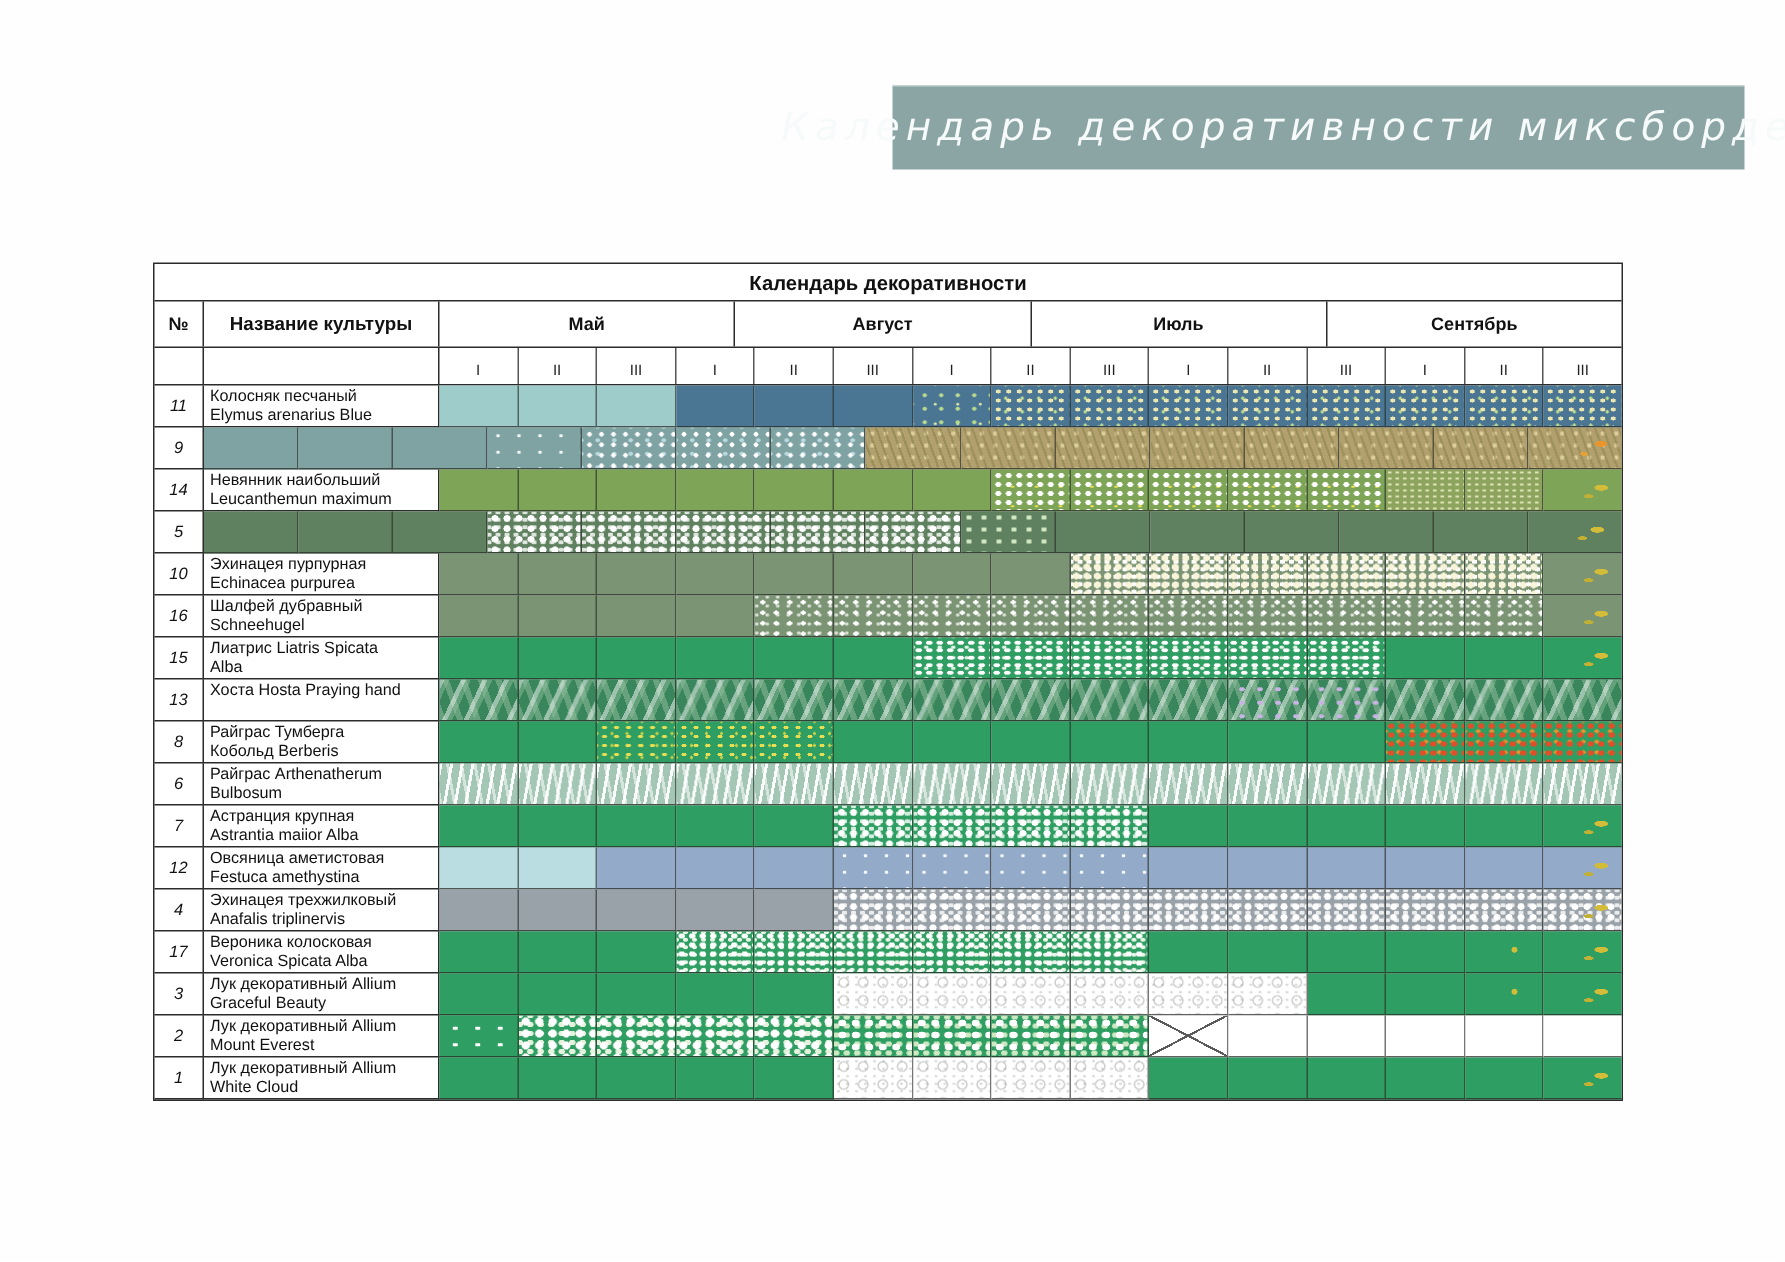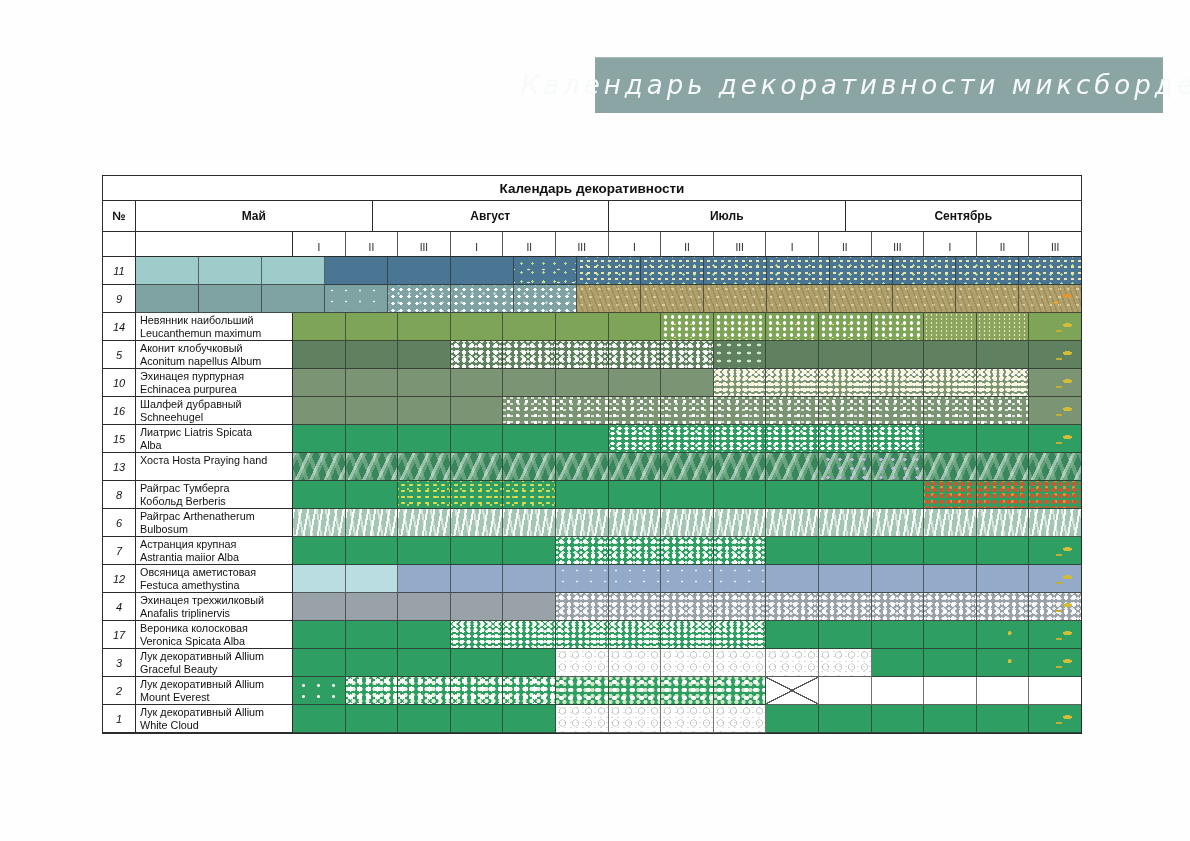--- a/index.html
+++ b/index.html
@@ -75,20 +75,21 @@
 
   <div class="banner" style="background: rgb(139, 165, 164); color: rgb(247, 250, 250);">
     <span>Календарь декоративности миксбордера</span>
   </div>
 
   <div class="cal">
     <div class="cal-title">Календарь декоративности</div>
 
     <div class="hrow month-row">
       <div class="h-num">№</div>
+      <div class="h-name">Название культуры</div>
 
     <div class="month-cell">Май</div>
         <div class="month-cell">Август</div>
         <div class="month-cell">Июль</div>
         <div class="month-cell">Сентябрь</div>
       </div>
 
     <div class="hrow decade-row">
       <div class="h-num"></div>
       <div class="h-name"></div>
@@ -107,20 +108,21 @@
         <div class="decade-cell">III</div>
         <div class="decade-cell">I</div>
         <div class="decade-cell">II</div>
         <div class="decade-cell">III</div>
       </div>
 
     <div id="rows">
 
     <div class="trow">
           <div class="t-num">11</div>
+          <div class="t-name"><span>Колосняк песчаный</span><span class="lat">Elymus arenarius Blue</span></div>
           <div class="cell" style="background-color: rgb(158, 204, 203);"></div>
           <div class="cell" style="background-color: rgb(158, 204, 203);"></div>
           <div class="cell" style="background-color: rgb(158, 204, 203);"></div>
           <div class="cell" style="background-color: rgb(74, 118, 148);"></div>
           <div class="cell" style="background-color: rgb(74, 118, 148);"></div>
           <div class="cell" style="background-color: rgb(74, 118, 148);"></div>
           <div class="cell" style="background-color: rgb(74, 118, 148);">
             <i class="tx-speckGreenSparse"></i>
           </div>
           <div class="cell" style="background-color: rgb(74, 118, 148);">
@@ -221,21 +223,20 @@
           </div>
           <div class="cell" style="background-color: rgb(140, 164, 93);">
             <i class="tx-fineSpeck"></i>
           </div>
           <div class="cell" style="background-color: rgb(125, 164, 87);">
             <i class="tx-yellowSquiggle"></i>
           </div>
         </div>
         <div class="trow">
           <div class="t-num">5</div>
-          <div class="t-name"><span>Аконит клобучковый</span><span class="lat">Aconitum napellus Album</span></div>
           <div class="cell" style="background-color: rgb(95, 129, 95);"></div>
           <div class="cell" style="background-color: rgb(95, 129, 95);"></div>
           <div class="cell" style="background-color: rgb(95, 129, 95);"></div>
           <div class="cell" style="background-color: rgb(95, 129, 95);">
             <i class="tx-denseWhite"></i>
           </div>
           <div class="cell" style="background-color: rgb(95, 129, 95);">
             <i class="tx-denseWhite"></i>
           </div>
           <div class="cell" style="background-color: rgb(95, 129, 95);">

